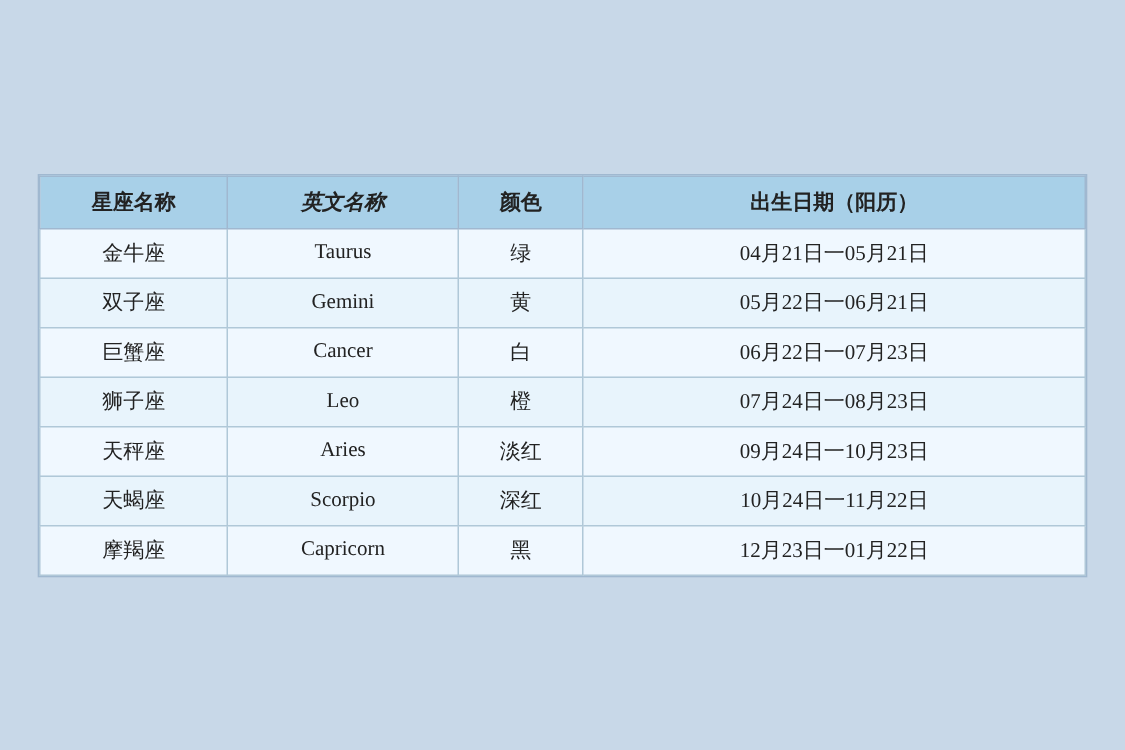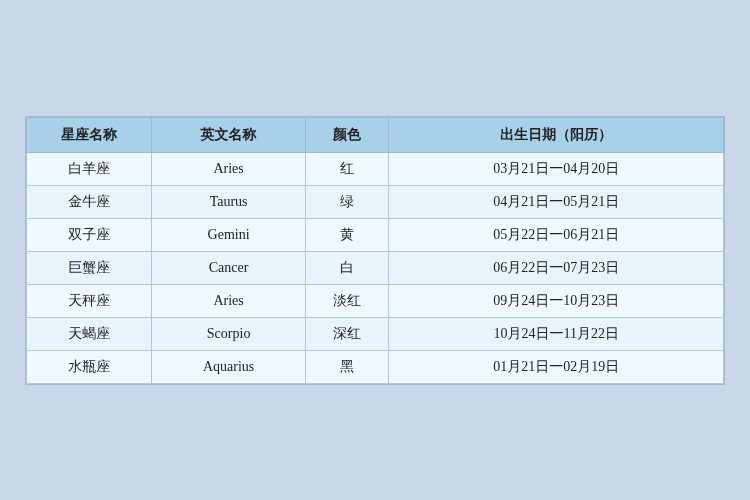--- a/index.html
+++ b/index.html
@@ -53,75 +53,75 @@
 
     tbody td {
       border: 1px solid #b0c8d8;
       padding: 7px 10px;
       text-align: center;
       color: #222;
       font-size: 14px;
     }
 
     .col-chinese { width: 18%; }
-    .col-english { width: 22%; }
+    .col-english { width: 22%; font-style: italic; }
     .col-color   { width: 12%; }
     .col-date    { width: 48%; }
   </style>
 </head>
 <body>
 
 <div class="table-container">
   <table>
     <thead>
       <tr>
         <th class="col-chinese">星座名称</th>
         <th class="col-english">英文名称</th>
         <th class="col-color">颜色</th>
         <th class="col-date">出生日期（阳历）</th>
       </tr>
     </thead>
     <tbody id="table-body">
-    <tr>
-          <td>白羊座</td>
-          <td>Aries</td>
-          <td>红</td>
-          <td>03月21日一04月20日</td>
-        </tr>
         <tr>
           <td>金牛座</td>
           <td>Taurus</td>
           <td>绿</td>
           <td>04月21日一05月21日</td>
         </tr>
         <tr>
           <td>双子座</td>
           <td>Gemini</td>
           <td>黄</td>
           <td>05月22日一06月21日</td>
         </tr>
         <tr>
           <td>巨蟹座</td>
           <td>Cancer</td>
           <td>白</td>
           <td>06月22日一07月23日</td>
         </tr>
         <tr>
+          <td>狮子座</td>
+          <td>Leo</td>
+          <td>橙</td>
+          <td>07月24日一08月23日</td>
+        </tr>
+        <tr>
           <td>天秤座</td>
           <td>Aries</td>
           <td>淡红</td>
           <td>09月24日一10月23日</td>
         </tr>
         <tr>
           <td>天蝎座</td>
           <td>Scorpio</td>
           <td>深红</td>
           <td>10月24日一11月22日</td>
         </tr>
         <tr>
-          <td>水瓶座</td>
-          <td>Aquarius</td>
+          <td>摩羯座</td>
+          <td>Capricorn</td>
           <td>黑</td>
-          <td>01月21日一02月19日</td>
+          <td>12月23日一01月22日</td>
         </tr>
       </tbody>
   </table>
 </div>
 
 </body></html>

